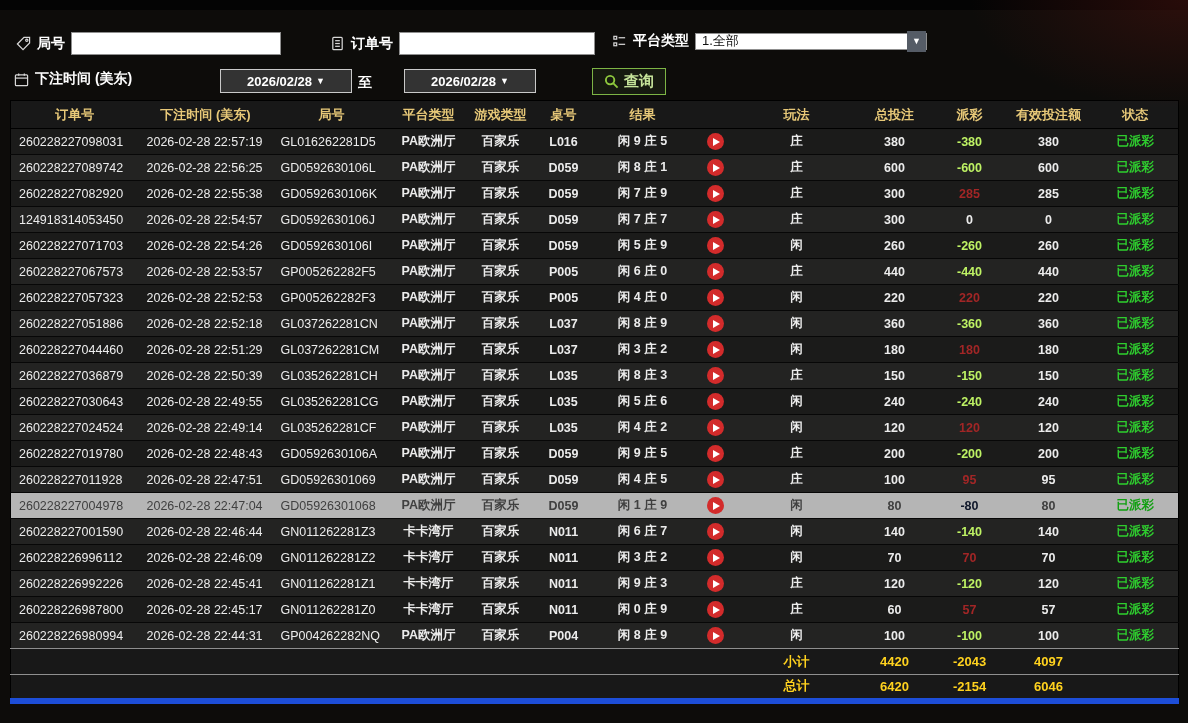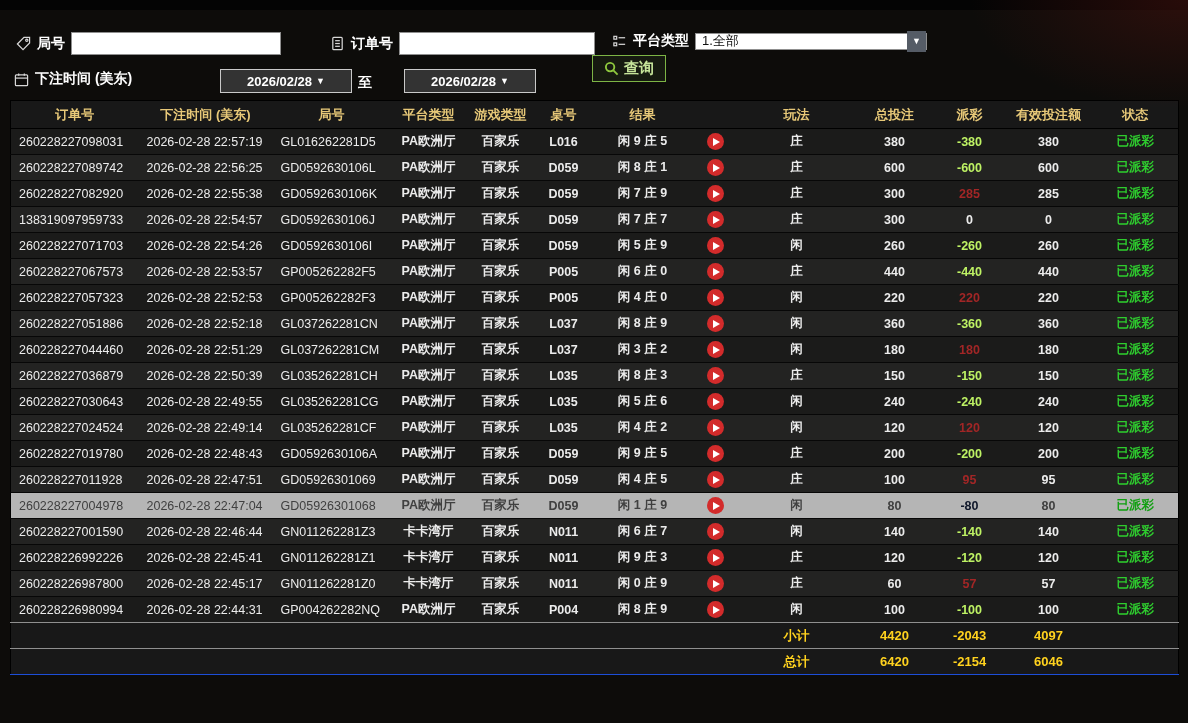--- a/index.html
+++ b/index.html
@@ -85,21 +85,21 @@
   .play::after {
     content:""; width:0; height:0; margin-left:2px;
     border-left:7px solid #fff;
     border-top:4px solid transparent; border-bottom:4px solid transparent;
   }
 
   tfoot td {
     background:#181818; height:26px; font-size:13px; text-align:center;
     border-top:1px solid #8f8f8f; white-space:nowrap;margin-top:17px;
   }
-  tfoot tr:last-child td { border-bottom:1px solid #1d4ed8; }
+  tfoot tr:last-child td { border-bottom:6px solid #1d4ed8; }
   .sum-label, .sum-val { color:#ffd21e; font-weight:bold; }
 </style>
 </head>
 <body>
 
 <div class="top-strip"></div>
 <div class="corner-ornament"></div>
 
 <div class="filters">
 
@@ -164,21 +164,21 @@
 
   <span class="f-label" style="position:absolute; left:358px; top:64px;">至</span>
 
   <div class="f-group" style="left:404px; top:59px;">
     <button class="date-btn">
       <span>2026/02/28</span>
       <span class="date-caret">▼</span>
     </button>
   </div>
 
-  <div class="f-group" style="left:592px; top:45px;border-radius:13px;">
+  <div class="f-group" style="left:592px; top:58px;border-radius:13px;">
     <button class="query-btn">
       <svg viewBox="0 0 16 16">
           <circle cx="6.5" cy="6.5" r="4.5"></circle>
           <line x1="10" y1="10" x2="14.5" y2="14.5"></line>
         </svg>
       <span>查询</span>
     </button>
   </div>
 
 </div>
@@ -257,21 +257,21 @@
           <td class="num">D059</td>
           <td class="cjk">闲 7 庄 9</td>
           <td><span class="play"></span></td>
           <td class="cjk">庄</td>
           <td class="num">300</td>
           <td class="pay-pos">285</td>
           <td class="num">285</td>
           <td class="status-cell">已派彩</td>
         </tr>
         <tr>
-          <td class="left">138319097959733</td>
+          <td class="left">124918314053450</td>
           <td class="left">2026-02-28 22:54:57</td>
           <td class="left">GD0592630106J</td>
           <td class="cjk">PA欧洲厅</td>
           <td class="cjk">百家乐</td>
           <td class="num">D059</td>
           <td class="cjk">闲 7 庄 7</td>
           <td><span class="play"></span></td>
           <td class="cjk">庄</td>
           <td class="num">300</td>
           <td class="pay-zero">0</td>
@@ -449,20 +449,35 @@
           <td class="left">GN011262281Z3</td>
           <td class="cjk">卡卡湾厅</td>
           <td class="cjk">百家乐</td>
           <td class="num">N011</td>
           <td class="cjk">闲 6 庄 7</td>
           <td><span class="play"></span></td>
           <td class="cjk">闲</td>
           <td class="num">140</td>
           <td class="pay-neg">-140</td>
           <td class="num">140</td>
+          <td class="status-cell">已派彩</td>
+        </tr>
+        <tr>
+          <td class="left">260228226996112</td>
+          <td class="left">2026-02-28 22:46:09</td>
+          <td class="left">GN011262281Z2</td>
+          <td class="cjk">卡卡湾厅</td>
+          <td class="cjk">百家乐</td>
+          <td class="num">N011</td>
+          <td class="cjk">闲 3 庄 2</td>
+          <td><span class="play"></span></td>
+          <td class="cjk">闲</td>
+          <td class="num">70</td>
+          <td class="pay-pos">70</td>
+          <td class="num">70</td>
           <td class="status-cell">已派彩</td>
         </tr>
         <tr>
           <td class="left">260228226992226</td>
           <td class="left">2026-02-28 22:45:41</td>
           <td class="left">GN011262281Z1</td>
           <td class="cjk">卡卡湾厅</td>
           <td class="cjk">百家乐</td>
           <td class="num">N011</td>
           <td class="cjk">闲 9 庄 3</td>

